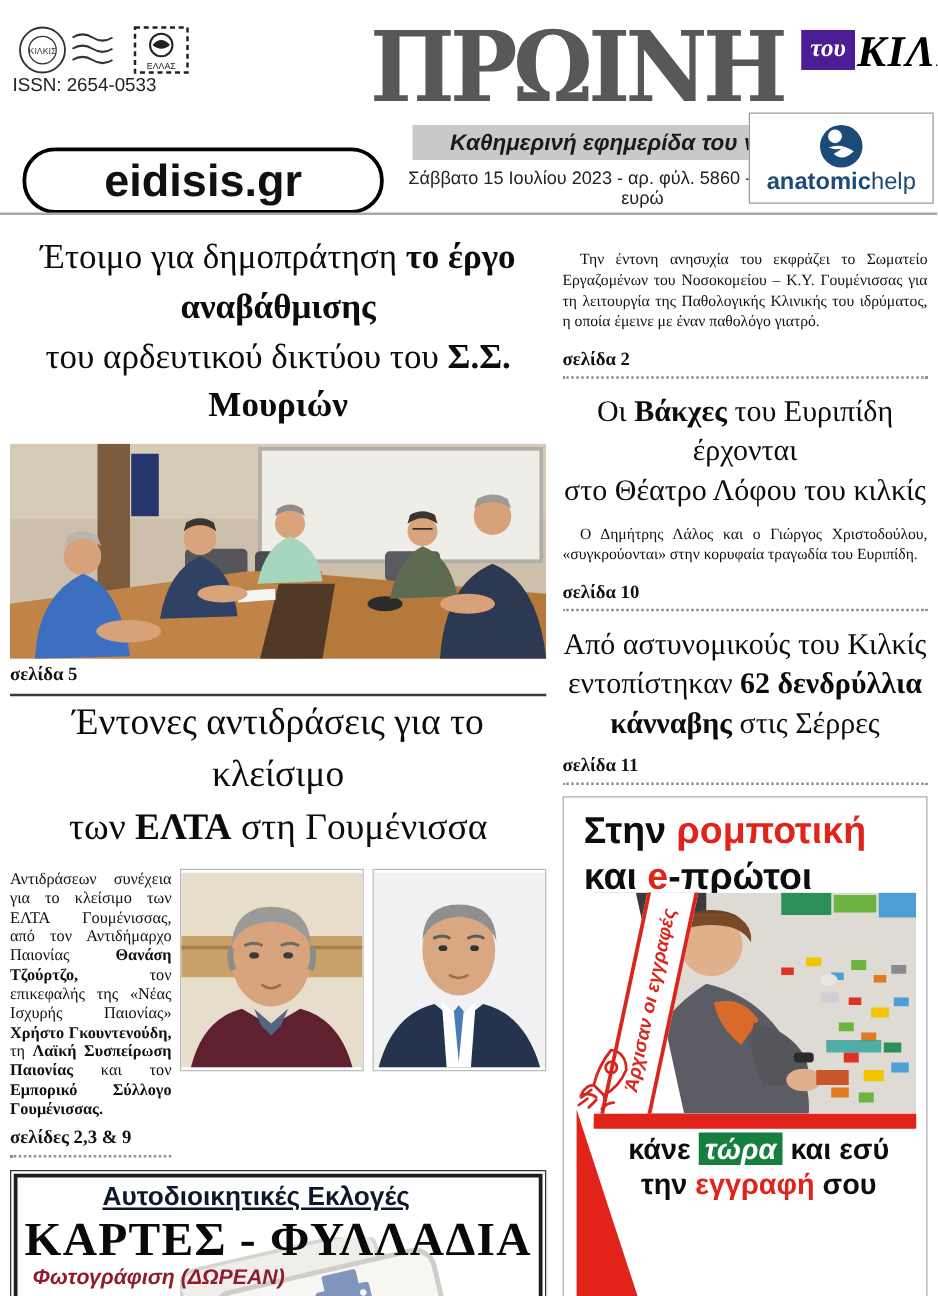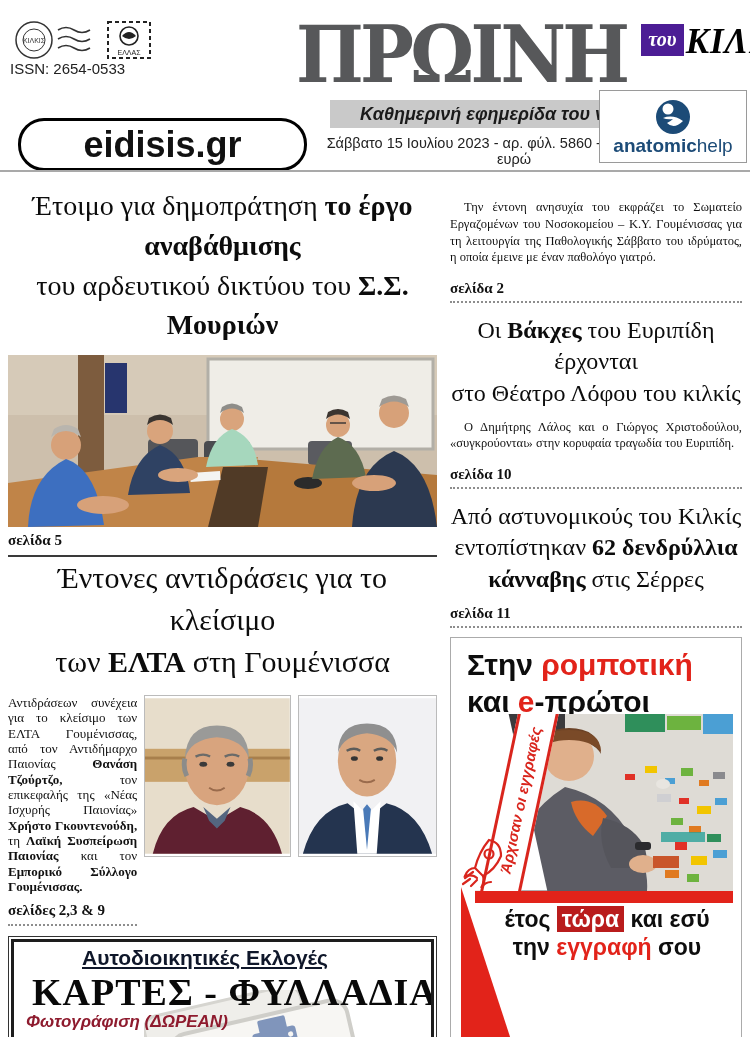--- a/index.html
+++ b/index.html
@@ -50,21 +50,21 @@
   .elta-body{font-family:"Liberation Serif",serif;font-size:13px;line-height:1.18;text-align:justify;color:#111;}
   .elta-body b{font-weight:bold;}
   .elta-pages{margin-top:7px;padding-bottom:5px;}
   .portrait{border:1px solid #bbb;display:block;}
 
   
   .ad-print{margin-top:10px;border:1px solid #333;padding:2px;}
   .ad-print-in{border:3px solid #1d1d1d;position:relative;height:246px;background:#fff;overflow:hidden;}
   .ad-tagline{position:absolute;left:68px;top:4px;font-size:21px;font-weight:bold;color:#0f172a;
               text-decoration:underline;}
-  .ad-title{position:absolute;left:18px;top:28px;width:100%;text-align:left;
+  .ad-title{position:absolute;left:0;top:28px;width:100%;text-align:center;
             font-family:"Liberation Serif",serif;font-weight:bold;font-size:38px;letter-spacing:1px;color:#090909;}
   .ad-key{position:absolute;left:130px;top:48px;z-index:0;}
   .svc{position:absolute;left:12px;font-size:17px;font-weight:bold;font-style:italic;color:#8e1b2e;z-index:2;}
 
   
   .r-art{text-align:center;}
   .r-body{font-family:"Liberation Serif",serif;font-size:12.5px;line-height:1.34;text-align:justify;
           color:#111;margin-top:9px;text-indent:14px;}
   .r-page{margin-top:8px;text-align:left;padding-bottom:4px;}
 
@@ -77,21 +77,21 @@
                 clip-path:polygon(0 0,13% 0,28% 100%,0 100%);}
   .rb-band{position:absolute;left:-58px;top:66px;width:206px;height:34px;background:#fff;
            border-top:3px solid #d9251d;border-bottom:3px solid #d9251d;transform:rotate(-78deg);
            display:flex;align-items:center;justify-content:center;}
   .rb-band span{color:#d9251d;font-weight:bold;font-style:italic;font-size:15px;white-space:nowrap;}
   .rb-rocket{position:absolute;left:8px;top:196px;z-index:6;}
   .rb-stripe{position:absolute;left:24px;top:253px;width:258px;height:12px;background:#e2231a;}
   .rb-wedge{position:absolute;left:10px;top:243px;width:78px;height:159px;background:#e2231a;
             clip-path:polygon(0 4%,64% 100%,0 100%);}
   .rb-cta{position:absolute;left:36px;width:240px;text-align:center;font-weight:bold;font-size:23px;color:#0d0d0d;}
-  .rb-now{background:#b91c1c;color:#fff;padding:0 5px;}
+  .rb-now{background:#15803d;color:#fff;padding:0 5px;font-style:italic;}
 </style>
 </head>
 <body>
 
 <div class="page">
 
   <svg class="stamps" width="175" height="44" viewBox="0 0 175 44">
     <circle cx="22" cy="22" r="18" fill="none" stroke="#333" stroke-width="1.5"></circle>
     <circle cx="22" cy="22" r="11" fill="none" stroke="#333" stroke-width="1"></circle>
     <text x="22" y="25" font-size="7" text-anchor="middle" fill="#333" font-family="Liberation Sans,sans-serif">ΚΙΛΚΙΣ</text>
@@ -241,21 +241,21 @@
         <div class="ad-title">ΚΑΡΤΕΣ - ΦΥΛΛΑΔΙΑ</div>
         <div class="svc" style="top:70px">Φωτογράφιση (ΔΩΡΕΑΝ)</div>
 
       </div>
     </div>
   </div>
 
   <div class="col-right">
 
     <div class="r-art">
-      <p class="r-body">Την έντονη ανησυχία του εκφράζει το Σωματείο Εργαζομένων του Νοσοκομείου – Κ.Υ. Γουμένισσας για τη λειτουργία της Παθολογικής Σάββατο του ιδρύματος, η οποία έμεινε με έναν παθολόγο γιατρό.</p>
+      <p class="r-body">Την έντονη ανησυχία του εκφράζει το Σωματείο Εργαζομένων του Νοσοκομείου – Κ.Υ. Γουμένισσας για τη λειτουργία της Παθολογικής Κλινικής του ιδρύματος, η οποία έμεινε με έναν παθολόγο γιατρό.</p>
       <div class="r-page dotted">
         <span class="page-label">σελίδα 2</span>
       </div>
     </div>
 
     <div class="r-art" style="margin-top:12px">
       <h2 class="hl hl-r">
         <span>Οι </span><b>Βάκχες</b><span> του Ευριπίδη έρχονται</span><br>
         <span>στο Θέατρο Λόφου του κιλκίς</span>
       </h2>
@@ -334,21 +334,21 @@
           <path d="M16 34 q-7 0 -10 8 q8 -2 12 2"></path>
           <path d="M24 42 q2 7 -2 12 q4 -6 10 -6"></path>
           <path d="M6 44 l8 -6 M4 50 l7 -5 M12 52 l6 -6"></path>
         </g>
       </svg>
 
       <div class="rb-stripe"></div>
       <div class="rb-wedge"></div>
 
       <div class="rb-cta" style="top:268px">
-        <span>έτος </span><span class="rb-now">τώρα</span><span> και εσύ</span>
+        <span>κάνε </span><span class="rb-now">τώρα</span><span> και εσύ</span>
       </div>
       <div class="rb-cta" style="top:296px">
         <span>την </span><span class="red">εγγραφή</span><span> σου</span>
       </div>
 
     </div>
   </div>
 
 </div>
 

